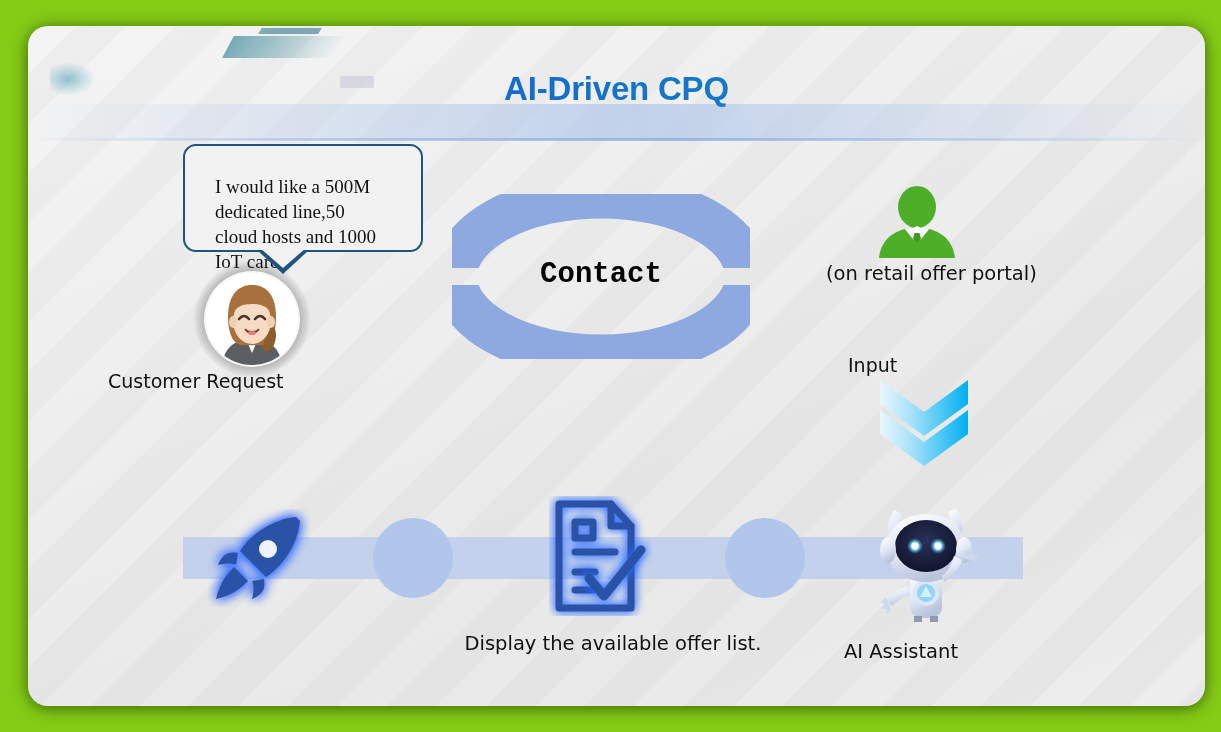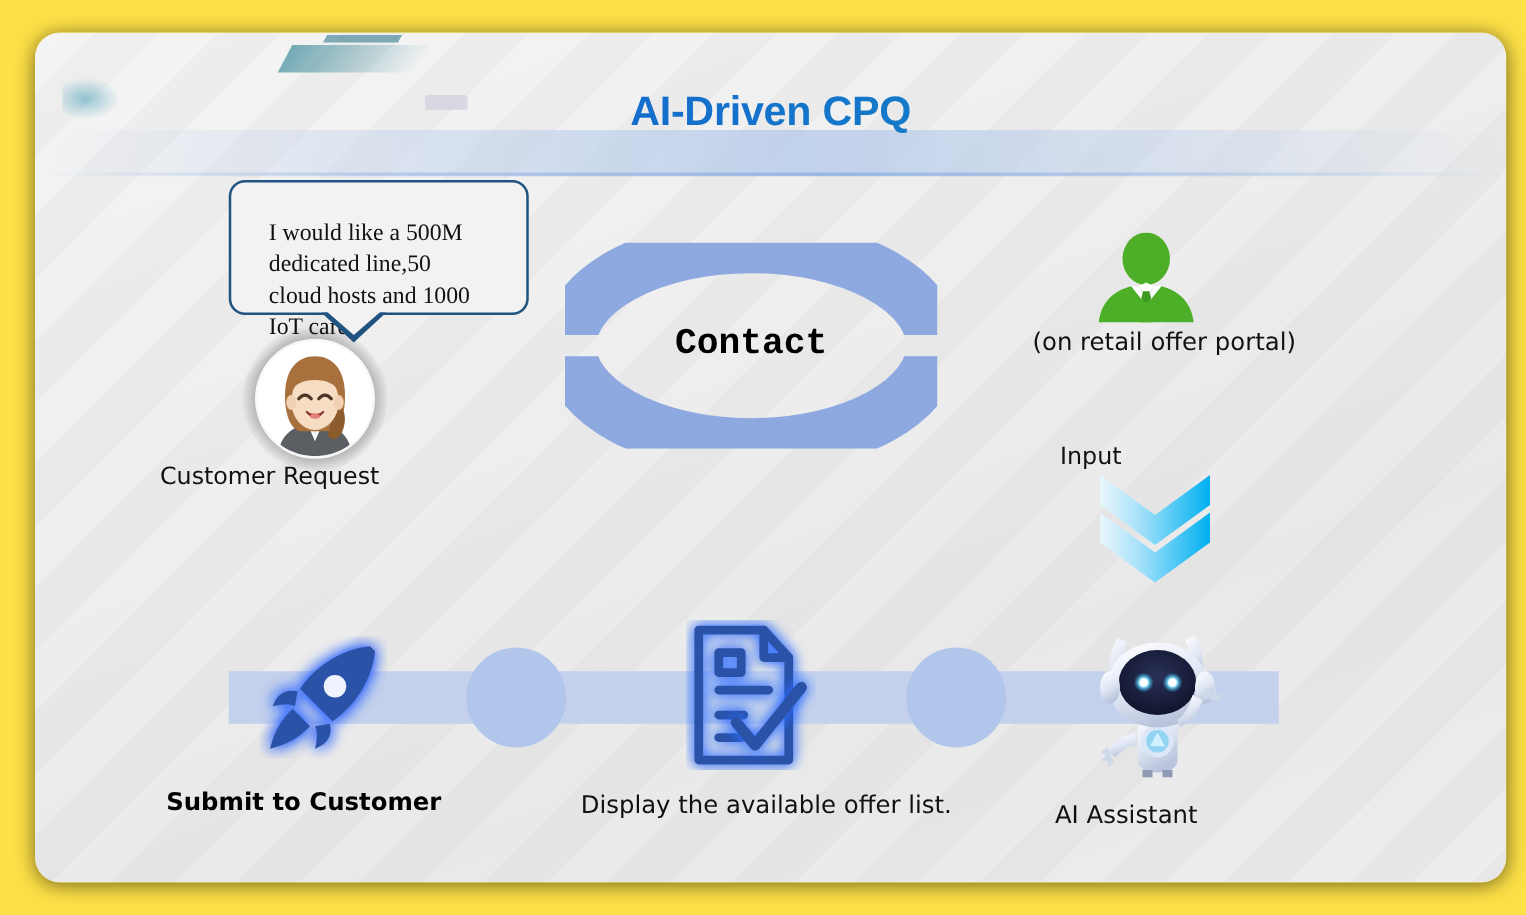--- a/index.html
+++ b/index.html
@@ -1,21 +1,21 @@
 <!DOCTYPE html>
 <html><head>
 <meta charset="utf-8">
 <style>
   html,body{margin:0;padding:0;background:#000;}
   body{width:1221px;height:732px;overflow:hidden;font-family:"Liberation Sans",sans-serif;}
 
   
   #slide{
     position:absolute;left:0;top:0;width:1221px;height:732px;
-    background:#fde047;
+    background:#84cc16;
   }
   #card{
     position:absolute;left:28px;top:26px;width:1177px;height:680px;
     border-radius:20px;
     background:
       repeating-linear-gradient(135deg,
         rgba(255,255,255,0) 0px,
         rgba(255,255,255,0) 34px,
         rgba(0,0,0,.022) 34px,
         rgba(0,0,0,.022) 70px),
@@ -78,21 +78,21 @@
     border-top:20px solid #f2f2f2;
   }
 
   
   #cust-wrap{position:absolute;left:178px;top:247px;width:92px;height:92px;}
   #cust-glow{position:absolute;left:-12px;top:-12px;width:116px;height:116px;border-radius:50%;
     background:radial-gradient(circle,rgba(40,40,40,.60) 40%,rgba(40,40,40,0) 72%);}
   #cust-circle{position:absolute;left:0;top:0;width:92px;height:92px;border-radius:50%;
     background:#fff;overflow:hidden;box-shadow:0 0 0 2px rgba(255,255,255,.9);}
   #cust-label{position:absolute;left:0px;top:344px;width:450px;text-align:left;
-    padding-left:100px;font-size:19px;color:#111;font-family:"DejaVu Sans",sans-serif;box-sizing:border-box;}
+    padding-left:80px;font-size:19px;color:#111;font-family:"DejaVu Sans",sans-serif;box-sizing:border-box;}
 
   
   #oval{position:absolute;left:424px;top:168px;width:298px;height:165px;}
   #oval-text{position:absolute;left:424px;top:232px;width:298px;text-align:center;
     font-size:29px;font-weight:bold;color:#000;font-family:Liberation Mono, monospace;}
 
   
   #am-icon{position:absolute;left:843px;top:160px;width:92px;height:72px;}
   #am-label{position:absolute;left:798px;top:234px;width:330px;
     font-size:19.5px;line-height:27px;color:#111;font-family:"DejaVu Sans",sans-serif;}
@@ -335,18 +335,17 @@
         <path d="M38 86 C28 88 20 94 16 100 L22 106 C28 100 34 96 40 96 Z" fill="url(#rb)"></path>
         <path d="M16 98 l-6 4 l5 2 l-4 4 l6 1 l-1 5 l5 -4 Z" fill="#cdd8ea"></path>
         <path d="M74 82 C84 76 90 68 92 60 L84 56 C82 64 78 72 72 76 Z" fill="url(#rb)"></path>
         <path d="M92 58 l4 -8 l3 5 l3 -6 l2 7 l5 -2 l-4 7 Z" fill="#cdd8ea"></path>
 
         <path d="M44 116 L44 122 L52 122 L52 116 Z" fill="#8e9ab4"></path>
         <path d="M60 116 L60 122 L68 122 L68 116 Z" fill="#8e9ab4"></path>
       </svg>
     </div>
 
-    <div id="lbl-submit">Submit to Customer</div>
     <div id="lbl-display">Display the available offer list.</div>
     <div id="lbl-ai">AI Assistant</div>
 
   </div>
 </div>
 
 </body></html>

